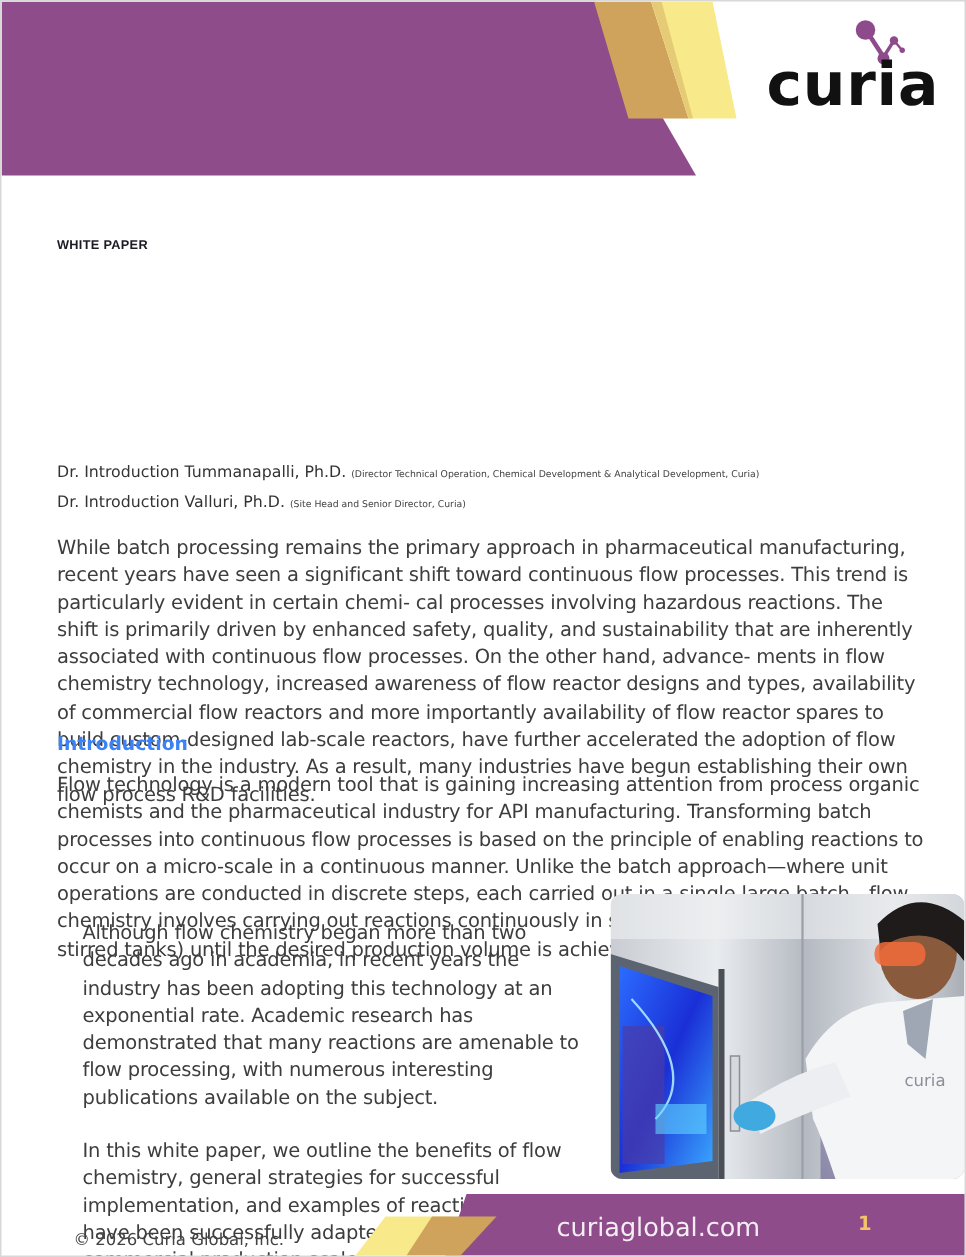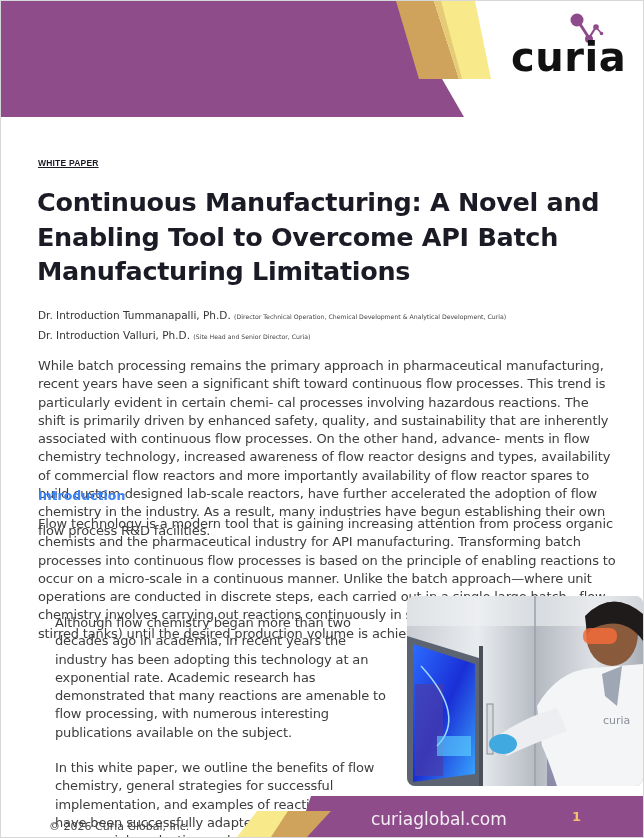--- a/index.html
+++ b/index.html
@@ -6,21 +6,21 @@
   html, body { width: 644px; height: 838px; overflow: hidden; background: #ffffff; }
   body { position: relative; font-family: "DejaVu Sans", sans-serif; color: #3a3a3a; }
   .page { position: absolute; left: 0; top: 0; width: 644px; height: 838px; border: 1px solid #d8d8d8; background: #fff; overflow: hidden; padding-left: 25px; }
 
   
   .hdr-svg { position: absolute; left: 0; top: 0; width: 644px; height: 120px; }
   .logo { position: absolute; left: 506px; top: 10px; width: 130px; height: 72px; }
   .logo-text { position: absolute; left: 4px; top: 24px; font-family: "DejaVu Sans", sans-serif; font-size: 40px; font-weight: bold; color: #111111; letter-spacing: 0.5px; line-height: 44px; }
   .logo-mol { position: absolute; left: 56px; top: 0; width: 50px; height: 38px; }
 
-  .eyebrow { position: absolute; left: 37px; top: 157px; font-family: "Liberation Sans", sans-serif; font-weight: bold; font-size: 8.5px; color: #1b1b24; letter-spacing: 0.2px; text-decoration: underline; }
+  .eyebrow { position: absolute; left: 37px; top: 157px; font-family: "Liberation Sans", sans-serif; font-weight: bold; font-size: 8.5px; color: #1b1b24; letter-spacing: 0.2px; }
   .title { position: absolute; left: 36px; top: 184px; width: 570px; font-family: "DejaVu Sans", sans-serif; font-weight: bold; font-size: 25.5px; line-height: 34.5px; color: #1b1b26; letter-spacing: -0.3px; }
 
   .authors { position: absolute; left: 37px; top: 305px; font-family: "DejaVu Sans", sans-serif; font-size: 10.5px; color: #333; line-height: 18px; }
   .authors .role { font-size: 6.2px; color: #444; }
 
   .body-text { font-family: "DejaVu Sans", sans-serif; font-size: 13px; line-height: 18.3px; color: #3d3d3d; letter-spacing: -0.15px; }
   .intro-para { position: absolute; left: 37px; top: 356px; width: 580px; }
   .section-h { position: absolute; left: 37px; top: 487px; font-family: "DejaVu Sans", sans-serif; font-weight: bold; font-size: 12.5px; color: #3b82f6; text-align: center; }
   .p2 { position: absolute; left: 37px; top: 514px; width: 580px; }
   .p3 { position: absolute; left: 37px; top: 596px; width: 365px; }
@@ -52,21 +52,20 @@
       <line x1="33" y1="16" x2="38" y2="22" stroke="#8e4b8c" stroke-width="1.6"></line>
       <circle cx="14" cy="9" r="6.5" fill="#8e4b8c"></circle>
       <circle cx="26" cy="28" r="4" fill="#8e4b8c"></circle>
       <circle cx="33" cy="16" r="2.8" fill="#8e4b8c"></circle>
       <circle cx="38.5" cy="22.5" r="1.8" fill="#8e4b8c"></circle>
     </svg>
     <div class="logo-text">curia</div>
   </div>
 
   <div class="eyebrow">WHITE PAPER</div>
-  <h1 class="title">Continuous Manufacturing: A Novel and Enabling Tool to Overcome API Batch Manufacturing Limitations</h1>
 
   <div class="authors">
     <div>
       <span>Dr. Introduction Tummanapalli, Ph.D.</span>
       <span class="role">(Director Technical Operation, Chemical Development &amp; Analytical Development, Curia)</span>
     </div>
     <div>
       <span>Dr. Introduction Valluri, Ph.D.</span>
       <span class="role">(Site Head and Senior Director, Curia)</span>
     </div>

